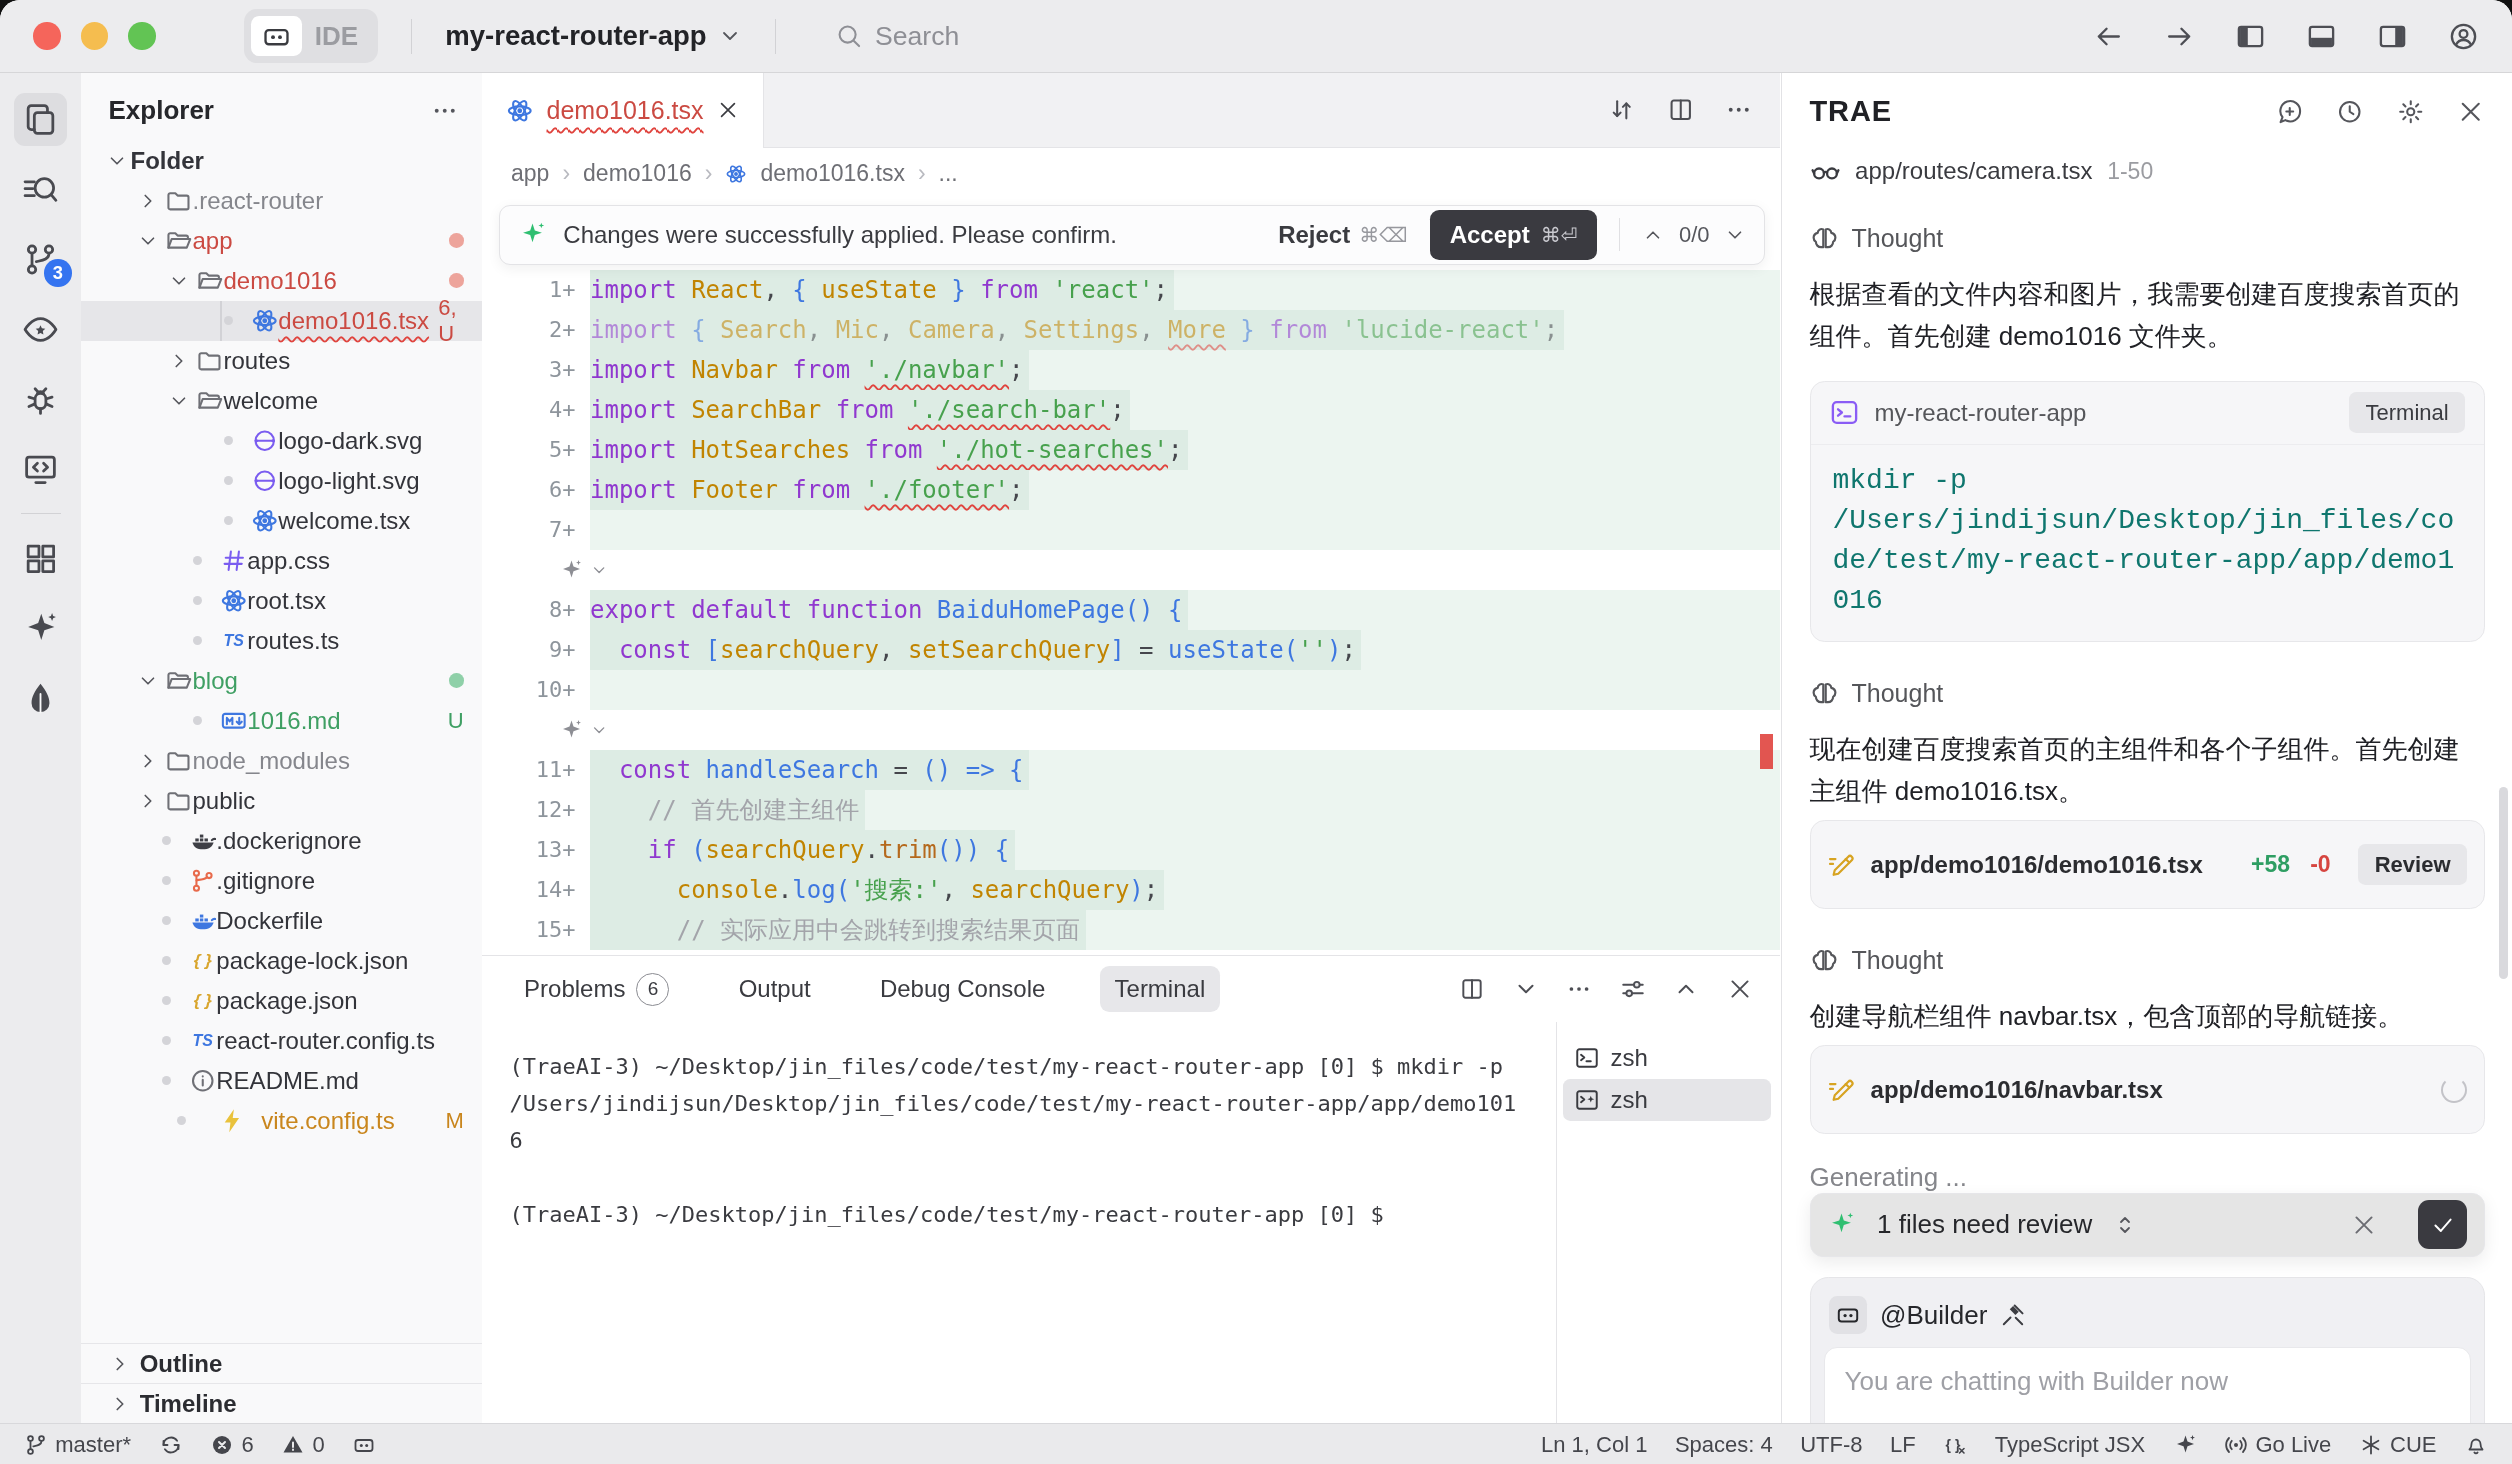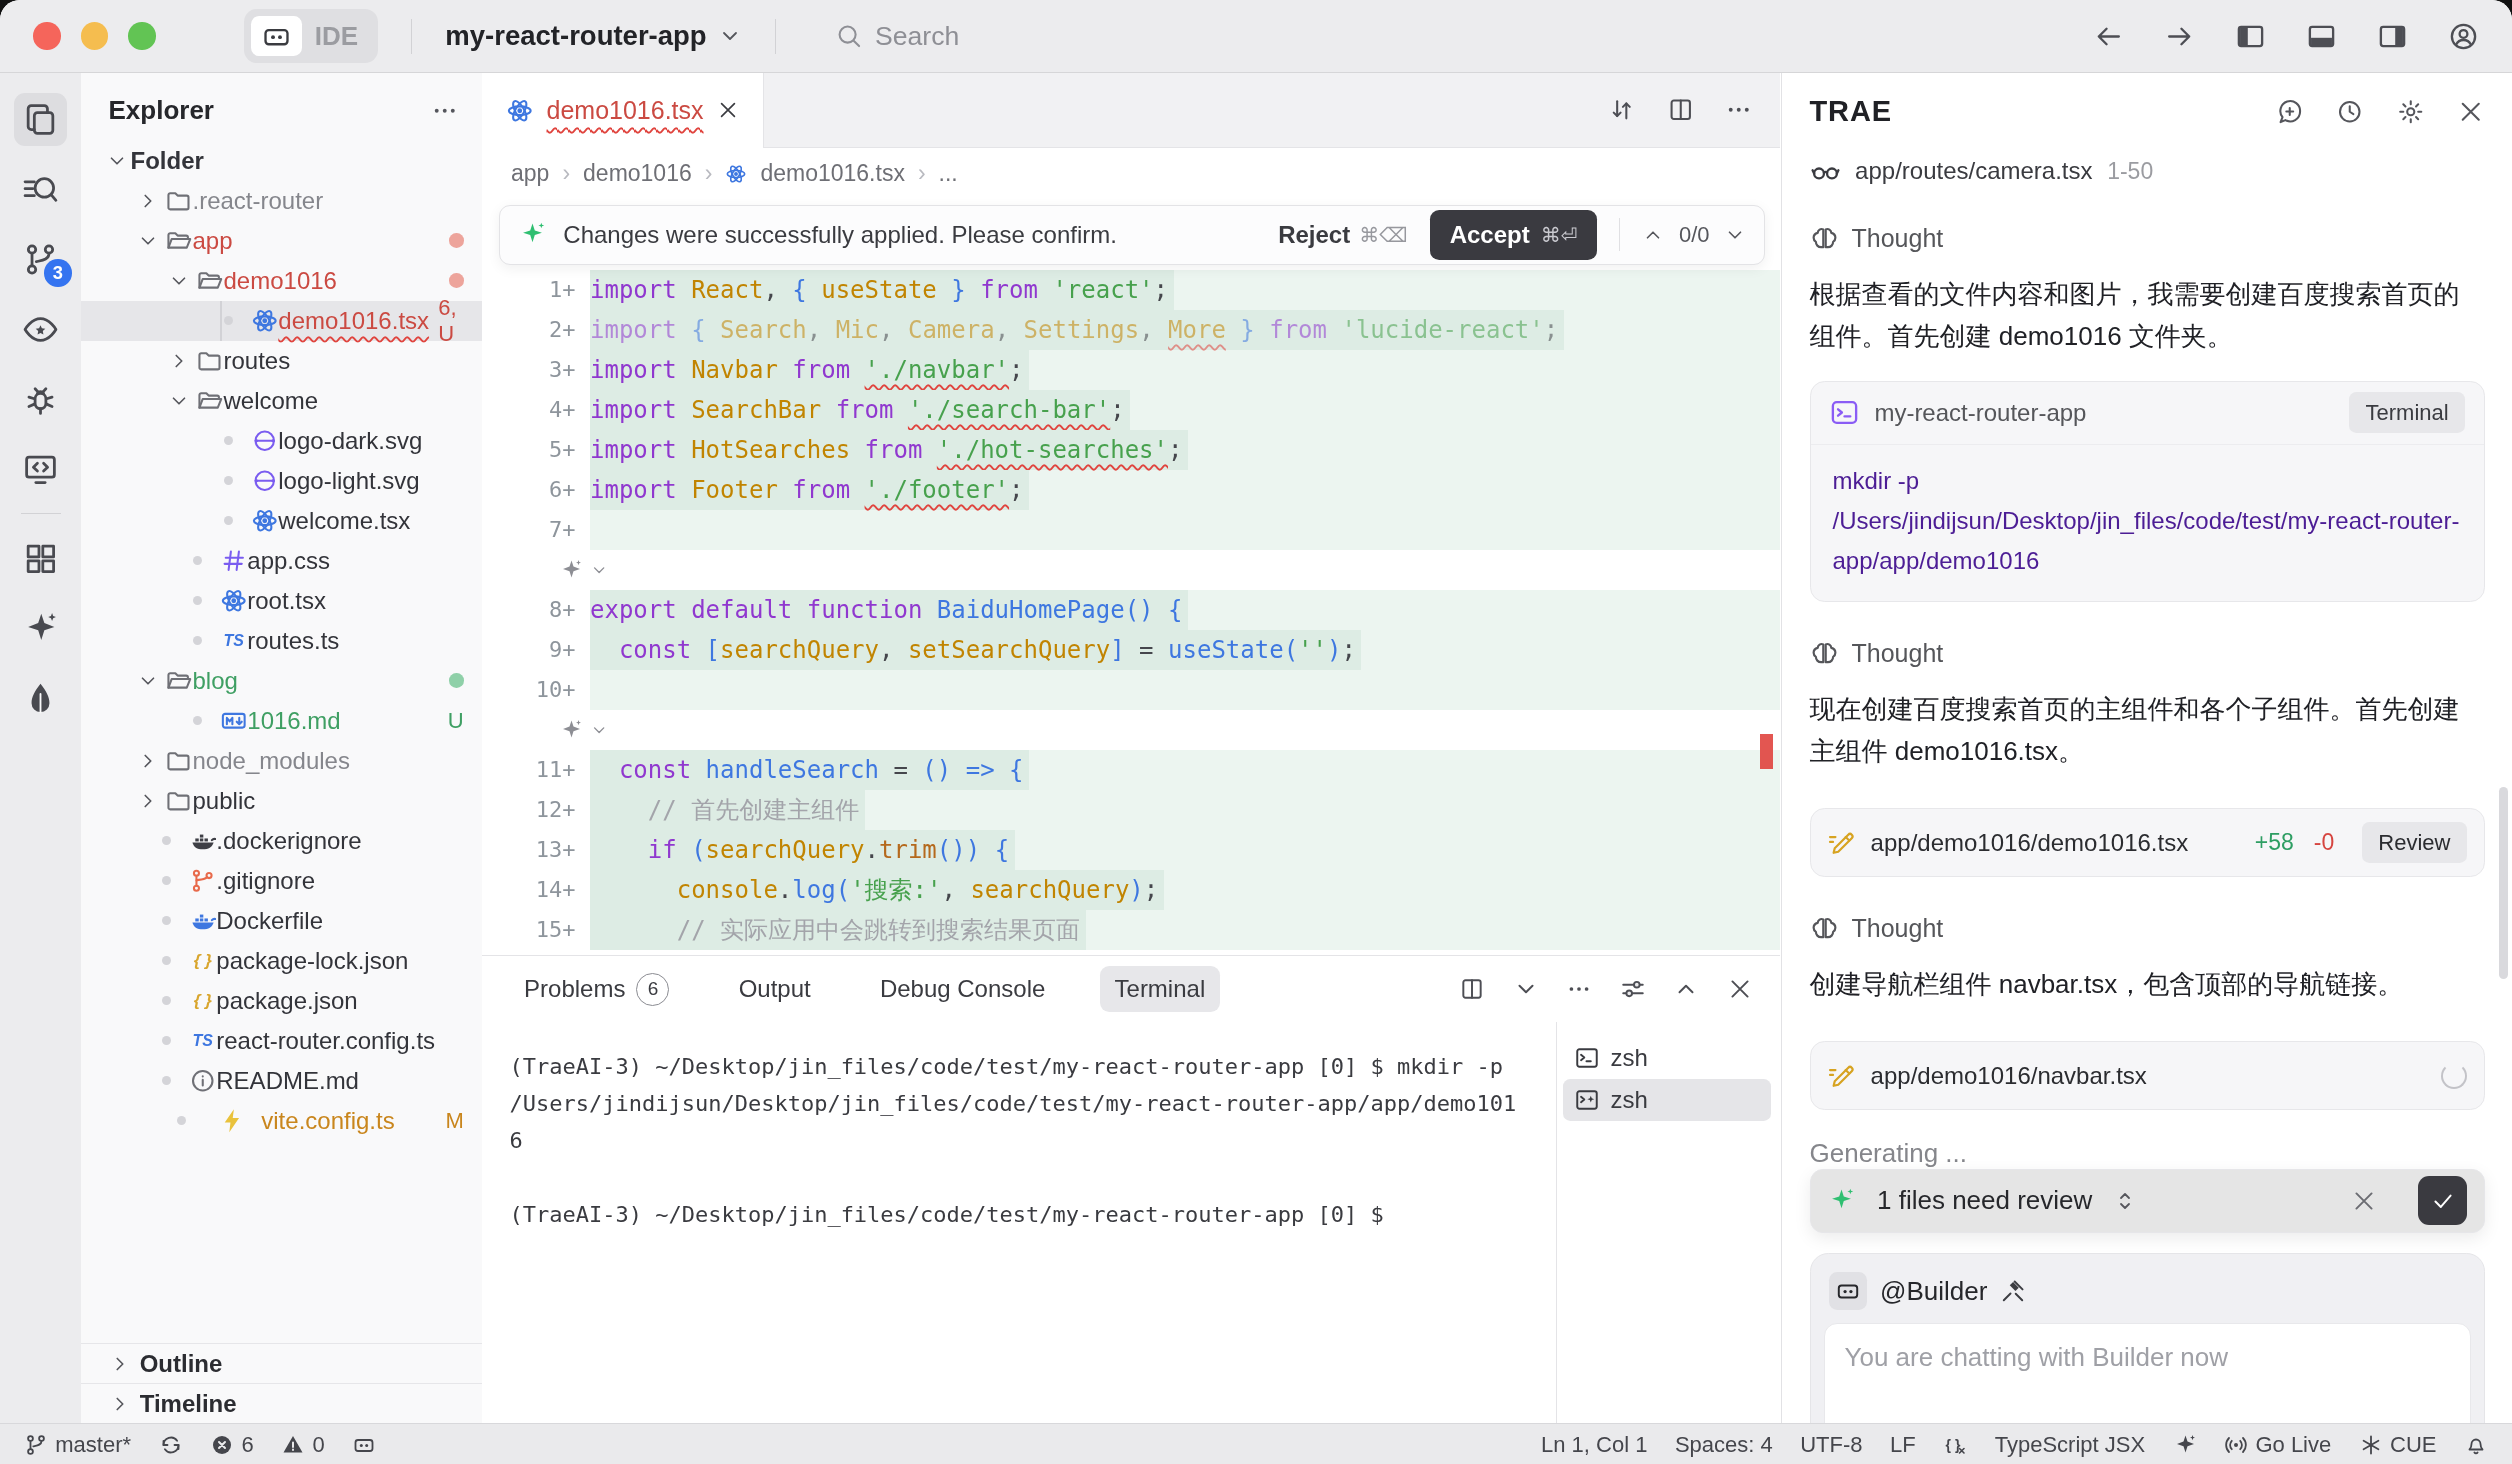--- a/index.html
+++ b/index.html
@@ -109,22 +109,22 @@
   .ctx-row { display:flex; align-items:center; gap:14.6px; margin-top:5.5px; flex:none; }
   .ctx-row .ic { color:#3a3b40; }
   .ctx-file { font-size:24px; color:#3a3b40; }
   .ctx-range { font-size:23px; color:#9b9ca1; }
   .thought { display:flex; align-items:center; gap:13px; margin-top:37px; color:#55565a; font-size:25px; flex:none; }
   .para { margin-top:20px; font-size:26px; line-height:42px; color:#202126; flex:none; }
   .card { margin-top:24px; border:0.9px solid #e7e7ea; background:#f6f6f8; border-radius:14.6px; flex:none; }
   .card-head { height:62px; display:flex; align-items:center; gap:14.6px; padding:0 18.3px; }
   .card-head .tname { font-size:24px; color:#55565a; }
   .card-badge { margin-left:auto; background:#e7e7ea; border-radius:7.3px; padding:7.3px 16.5px; font-size:22px; color:#3a3b40; }
-  .card-body { border-top:0.9px solid #ececef; padding:16.5px 22px 20px; font-family:Liberation Sans, sans-serif; font-size:24px; line-height:40px; color:#4c1d95; white-space:pre-wrap; word-break:break-all; }
-  .filecard { margin-top:36px; border:0.9px solid #e7e7ea; background:#f6f6f8; border-radius:14.6px; height:69px; display:flex; align-items:center; gap:14.6px; padding:0 16.5px; flex:none; }
+  .card-body { border-top:0.9px solid #ececef; padding:16.5px 22px 20px; font-family:Liberation Mono, monospace; font-size:28px; line-height:40px; color:#0f766e; white-space:pre-wrap; word-break:break-all; }
+  .filecard { margin-top:8px; border:0.9px solid #e7e7ea; background:#f6f6f8; border-radius:14.6px; height:89px; display:flex; align-items:center; gap:14.6px; padding:0 16.5px; flex:none;font-weight:bold; }
   .filecard .path { font-size:24px; color:#2b2c30; }
   .diff-add { margin-left:auto; color:#2e9e63; font-size:23px; }
   .diff-del { color:#d64540; font-size:23px; margin-left:5.5px; }
   .review-badge { background:#e7e7ea; border-radius:7.3px; padding:7.3px 16.5px; font-size:22px; color:#2b2c30; margin-left:13px; }
   .spinner { margin-left:auto; width:26px; height:26px; border:2.7px solid #c3c3c8; border-top-color:transparent; border-radius:50%; }
   .generating { margin-top:27.5px; font-size:26px; color:#85868b; flex:none; }
   .trae-bottom { margin-top:auto; flex:none; padding-bottom:7.3px; }
   .review-bar { background:#e5e5e5; border:0.9px solid #e6e6e9; border-radius:13px; box-shadow:0 5.5px 16.5px rgba(0,0,0,.08); height:64px; display:flex; align-items:center; gap:21px; padding:0 16.5px;text-align:right; }
   .review-bar .spark { color:#2fbf71; }
   .review-label { font-size:26px; color:#26272b; }

